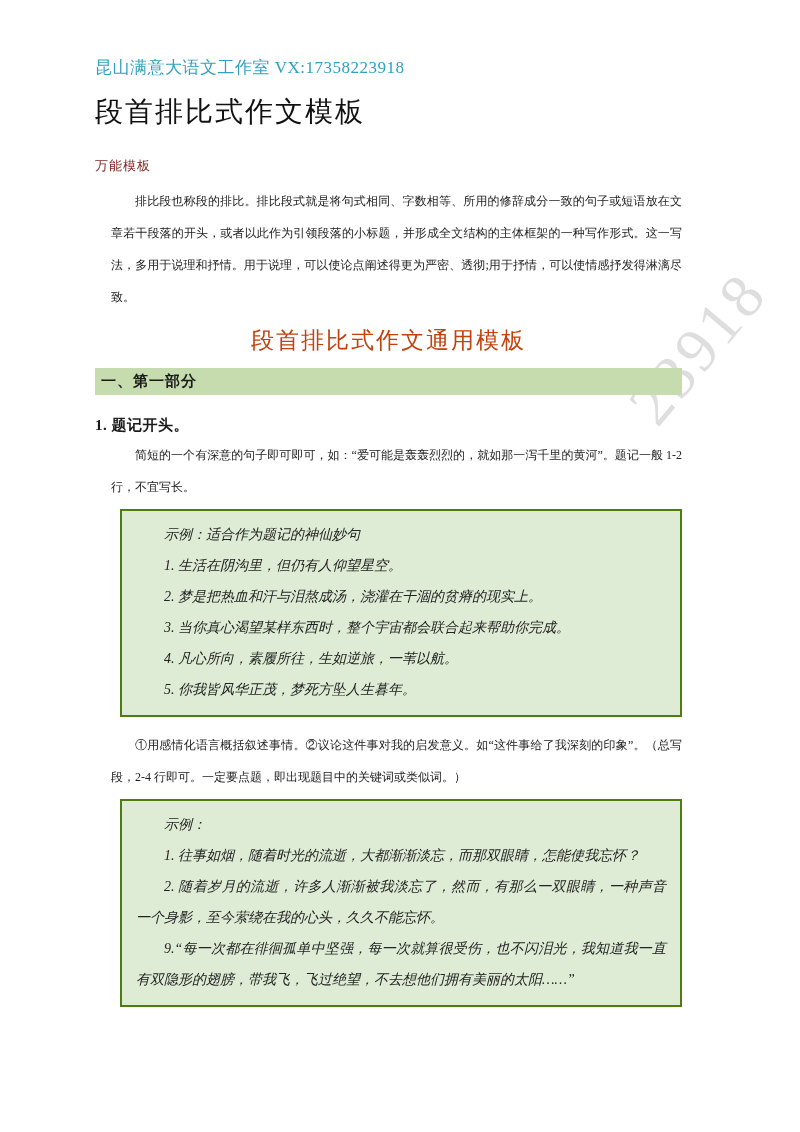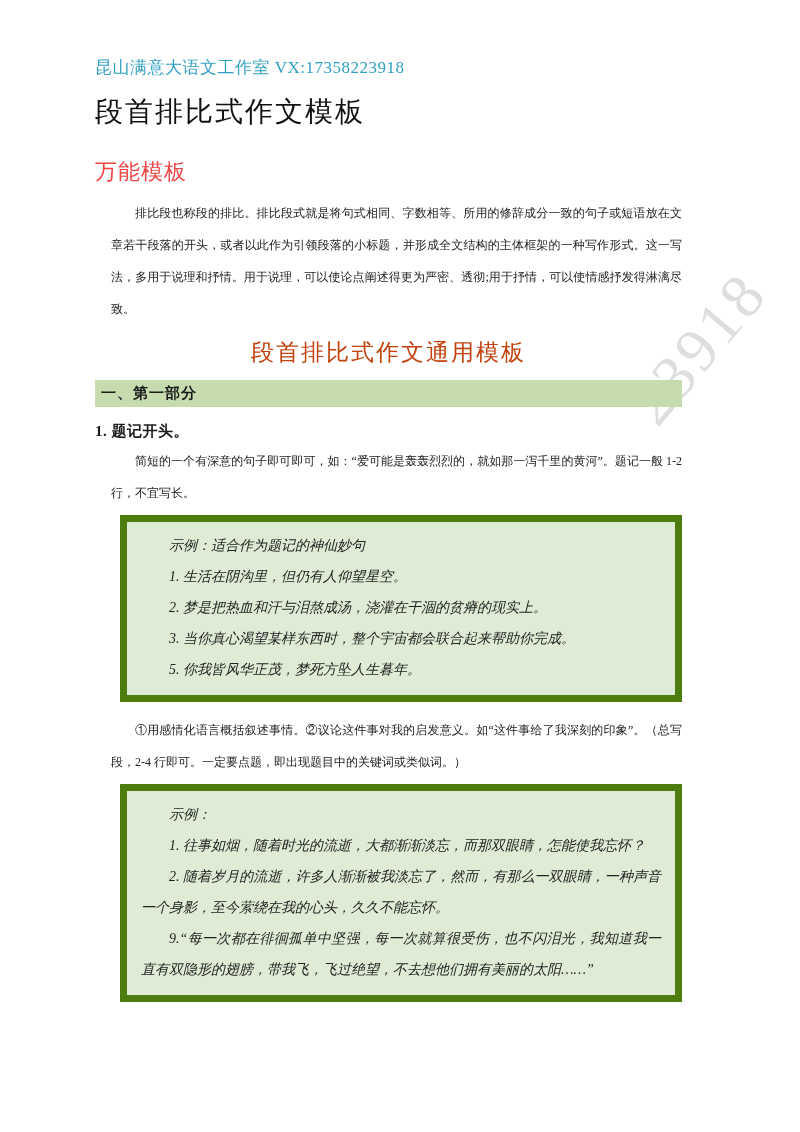--- a/index.html
+++ b/index.html
@@ -51,22 +51,22 @@
   }
   .page-title {
     text-align: left;
     font-size: 28px;
     font-weight: 500;
     letter-spacing: 2px;
     margin: 10px 0 26px 0;
     color: #111;
   }
   .section-heading {
-    color: #ef4444;
-    font-size: 22px;
+    color: #7f1d1d;
+    font-size: 13px;
     letter-spacing: 1px;
     margin: 24px 0 10px 0;
   }
   .body-para {
     font-size: 12px;
     line-height: 32px;
     text-align: justify;
     text-indent: 2em;
     margin: 2px 0 6px 16px;
     color: #222;
@@ -84,28 +84,28 @@
     font-size: 15px;
     font-weight: bold;
     padding: 4px 16px 4px 6px;
     letter-spacing: 1px;
     color: #1a1a1a;
     margin: 6px 0 8px 0;
   }
   .item-heading {
     font-size: 15px;
     font-weight: bold;
-    margin: 15px 0 4px 0;
+    margin: 21px 0 4px 0;
     letter-spacing: 0.5px;
   }
   .example-box {
     box-sizing: border-box;
     margin: 6px 0 12px 25px;
     background: #dfecd5;
-    border: 7px solid #4d7c0f;
+    border: 2px solid #4d7c0f;
     padding: 8px 14px 10px 14px;
   }
   .example-line {
     font-size: 14px;
     line-height: 31px;
     text-indent: 2em;
     text-align: justify;
     margin: 0;
     color: #222;
     font-style: italic;
@@ -137,20 +137,21 @@
 
   <div class="item-heading">1. 题记开头。</div>
 
   <p class="body-para">简短的一个有深意的句子即可即可，如：“爱可能是轰轰烈烈的，就如那一泻千里的黄河”。题记一般 1-2 行，不宜写长。</p>
 
   <div class="example-box">
     <p class="example-line example-title">示例：适合作为题记的神仙妙句</p>
     <p class="example-line">1. 生活在阴沟里，但仍有人仰望星空。</p>
     <p class="example-line">2. 梦是把热血和汗与泪熬成汤，浇灌在干涸的贫瘠的现实上。</p>
     <p class="example-line">3. 当你真心渴望某样东西时，整个宇宙都会联合起来帮助你完成。</p>
+    <p class="example-line">4. 凡心所向，素履所往，生如逆旅，一苇以航。</p>
     <p class="example-line">5. 你我皆风华正茂，梦死方坠人生暮年。</p>
   </div>
 
 
   <p class="body-para">①用感情化语言概括叙述事情。②议论这件事对我的启发意义。如“这件事给了我深刻的印象”。（总写段，2-4 行即可。一定要点题，即出现题目中的关键词或类似词。）</p>
 
   <div class="example-box">
     <p class="example-line example-title">示例：</p>
     <p class="example-line">1. 往事如烟，随着时光的流逝，大都渐渐淡忘，而那双眼睛，怎能使我忘怀？</p>
     <p class="example-line">2. 随着岁月的流逝，许多人渐渐被我淡忘了，然而，有那么一双眼睛，一种声音一个身影，至今萦绕在我的心头，久久不能忘怀。</p>

